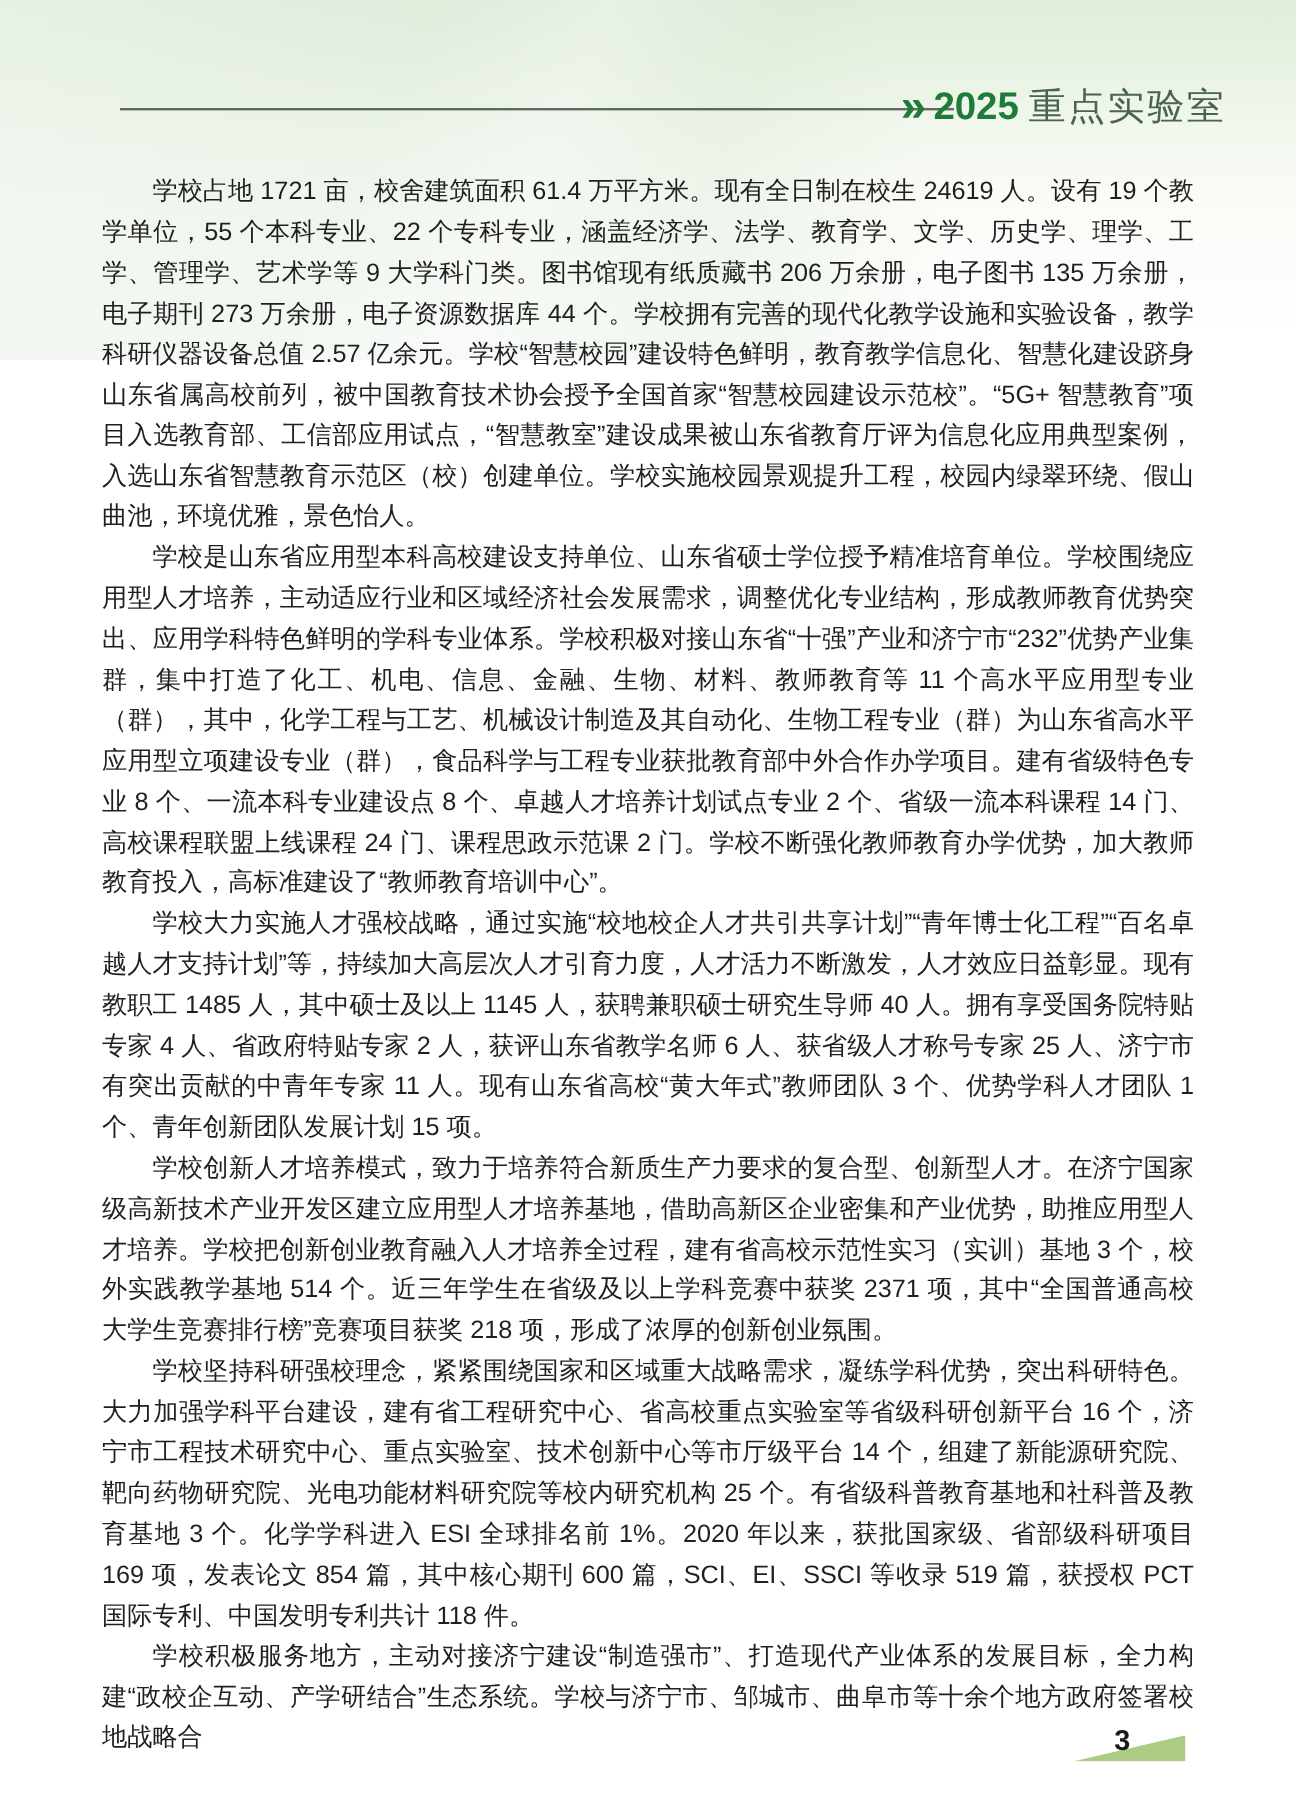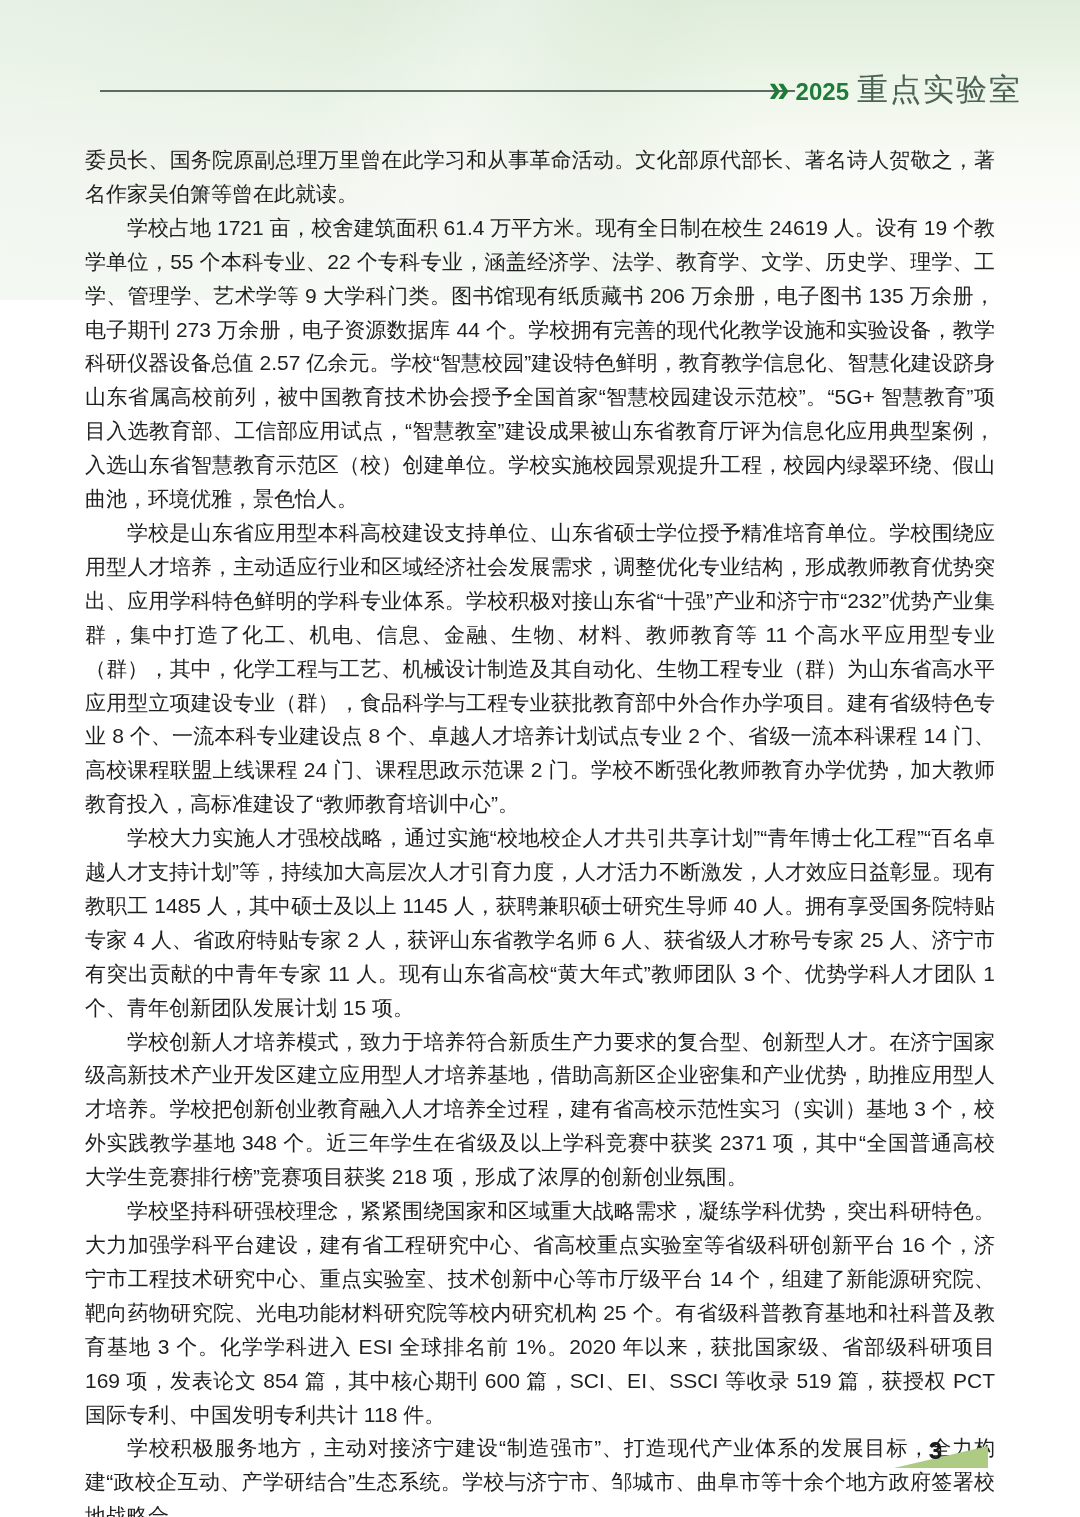--- a/index.html
+++ b/index.html
@@ -58,21 +58,21 @@
   .chevrons {
     font-weight: bold;
     font-size: 38px;
     line-height: 1;
     letter-spacing: -2px;
     position: relative;
     top: 2px;
   }
   .year {
     font-weight: bold;
-    font-size: 24px;
+    font-size: 32px;
     line-height: 1;
   }
   .brochure-title {
     font-size: 31px;
     line-height: 1;
     letter-spacing: 2px;
   }
 
   
   .doc-body {
@@ -125,25 +125,24 @@
   <div class="header">
     <div class="header-rule"></div>
     <div class="header-title-group">
       <span class="chevrons" style="color:#1e7b3a">»</span>
       <span class="year" style="color:#1e7b3a">2025</span>
       <span class="brochure-title" style="color:#4a6354">重点实验室</span>
     </div>
   </div>
 
   <div class="doc-body">
-    <p class="no-indent">委员长、国务院原副总理万里曾在此学习和从事革命活动。文化部原代部长、著名诗人贺敬之，著名作家吴伯箫等曾在此就读。</p>
     <p>学校占地 1721 亩，校舍建筑面积 61.4 万平方米。现有全日制在校生 24619 人。设有 19 个教学单位，55 个本科专业、22 个专科专业，涵盖经济学、法学、教育学、文学、历史学、理学、工学、管理学、艺术学等 9 大学科门类。图书馆现有纸质藏书 206 万余册，电子图书 135 万余册，电子期刊 273 万余册，电子资源数据库 44 个。学校拥有完善的现代化教学设施和实验设备，教学科研仪器设备总值 2.57 亿余元。学校“智慧校园”建设特色鲜明，教育教学信息化、智慧化建设跻身山东省属高校前列，被中国教育技术协会授予全国首家“智慧校园建设示范校”。“5G+ 智慧教育”项目入选教育部、工信部应用试点，“智慧教室”建设成果被山东省教育厅评为信息化应用典型案例，入选山东省智慧教育示范区（校）创建单位。学校实施校园景观提升工程，校园内绿翠环绕、假山曲池，环境优雅，景色怡人。</p>
     <p>学校是山东省应用型本科高校建设支持单位、山东省硕士学位授予精准培育单位。学校围绕应用型人才培养，主动适应行业和区域经济社会发展需求，调整优化专业结构，形成教师教育优势突出、应用学科特色鲜明的学科专业体系。学校积极对接山东省“十强”产业和济宁市“232”优势产业集群，集中打造了化工、机电、信息、金融、生物、材料、教师教育等 11 个高水平应用型专业（群），其中，化学工程与工艺、机械设计制造及其自动化、生物工程专业（群）为山东省高水平应用型立项建设专业（群），食品科学与工程专业获批教育部中外合作办学项目。建有省级特色专业 8 个、一流本科专业建设点 8 个、卓越人才培养计划试点专业 2 个、省级一流本科课程 14 门、高校课程联盟上线课程 24 门、课程思政示范课 2 门。学校不断强化教师教育办学优势，加大教师教育投入，高标准建设了“教师教育培训中心”。</p>
     <p>学校大力实施人才强校战略，通过实施“校地校企人才共引共享计划”“青年博士化工程”“百名卓越人才支持计划”等，持续加大高层次人才引育力度，人才活力不断激发，人才效应日益彰显。现有教职工 1485 人，其中硕士及以上 1145 人，获聘兼职硕士研究生导师 40 人。拥有享受国务院特贴专家 4 人、省政府特贴专家 2 人，获评山东省教学名师 6 人、获省级人才称号专家 25 人、济宁市有突出贡献的中青年专家 11 人。现有山东省高校“黄大年式”教师团队 3 个、优势学科人才团队 1 个、青年创新团队发展计划 15 项。</p>
-    <p>学校创新人才培养模式，致力于培养符合新质生产力要求的复合型、创新型人才。在济宁国家级高新技术产业开发区建立应用型人才培养基地，借助高新区企业密集和产业优势，助推应用型人才培养。学校把创新创业教育融入人才培养全过程，建有省高校示范性实习（实训）基地 3 个，校外实践教学基地 348 个。近三年学生在省级及以上学科竞赛中获奖 2371 项，其中“全国普通高校大学生竞赛排行榜”竞赛项目获奖 218 项，形成了浓厚的创新创业氛围。</p>
+    <p>学校创新人才培养模式，致力于培养符合新质生产力要求的复合型、创新型人才。在济宁国家级高新技术产业开发区建立应用型人才培养基地，借助高新区企业密集和产业优势，助推应用型人才培养。学校把创新创业教育融入人才培养全过程，建有省高校示范性实习（实训）基地 3 个，校外实践教学基地 514 个。近三年学生在省级及以上学科竞赛中获奖 2371 项，其中“全国普通高校大学生竞赛排行榜”竞赛项目获奖 218 项，形成了浓厚的创新创业氛围。</p>
     <p>学校坚持科研强校理念，紧紧围绕国家和区域重大战略需求，凝练学科优势，突出科研特色。大力加强学科平台建设，建有省工程研究中心、省高校重点实验室等省级科研创新平台 16 个，济宁市工程技术研究中心、重点实验室、技术创新中心等市厅级平台 14 个，组建了新能源研究院、靶向药物研究院、光电功能材料研究院等校内研究机构 25 个。有省级科普教育基地和社科普及教育基地 3 个。化学学科进入 ESI 全球排名前 1%。2020 年以来，获批国家级、省部级科研项目 169 项，发表论文 854 篇，其中核心期刊 600 篇，SCI、EI、SSCI 等收录 519 篇，获授权 PCT 国际专利、中国发明专利共计 118 件。</p>
     <p>学校积极服务地方，主动对接济宁建设“制造强市”、打造现代产业体系的发展目标，全力构建“政校企互动、产学研结合”生态系统。学校与济宁市、邹城市、曲阜市等十余个地方政府签署校地战略合</p>
   </div>
 
   <div class="footer">
     <div class="page-triangle" style="background:#adcb82"></div>
     <div class="page-number">3</div>
   </div>
 
 </div>

